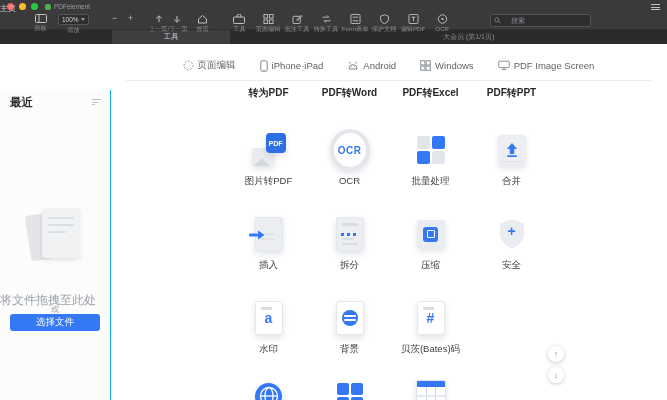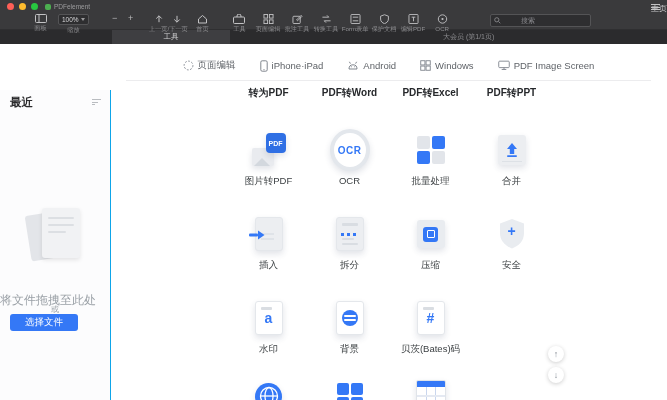--- a/index.html
+++ b/index.html
@@ -6,37 +6,37 @@
   #app{position:relative;width:667px;height:400px;background:#fff;overflow:hidden;
        font-family:"Liberation Sans","DejaVu Sans",sans-serif;-webkit-font-smoothing:antialiased;}
   
   .titlebar{position:absolute;left:0;top:0;width:667px;height:13px;background:#3a3a3c;z-index:30;}
   .lights{position:absolute;left:7px;top:3px;display:flex;gap:5px;}
   .light{width:7px;height:7px;border-radius:50%;}
   .l-red{background:#ff5f57}.l-yellow{background:#febc2e}.l-green{background:#28c840}
   .appid{position:absolute;left:45px;top:3px;display:flex;align-items:center;gap:3px;}
   .appdot{width:6px;height:6px;border-radius:2px;background:#4caf50;}
   .appname{font-size:6.5px;color:#9c9c9e;}
-  .win-title{position:absolute;left:0;right:0;top:2.5px;text-align:right;font-size:8px;color:#c7c7c9;}
+  .win-title{position:absolute;left:0;right:0;top:2.5px;text-align:left;font-size:8px;color:#c7c7c9;}
   .menu-icon{position:absolute;right:7px;top:4px;width:9px;}
   .menu-icon div{height:1px;background:#c2c2c4;margin-bottom:1.5px;}
   
   .toolbar{position:absolute;left:0;top:13px;width:667px;height:16px;background:#3a3a3c;z-index:29;}
   .tbi{position:absolute;display:flex;flex-direction:column;align-items:center;cursor:pointer;}
   .tbi svg{display:block;}
   .tbl{font-size:6.5px;color:#8e8e91;margin-top:1px;white-space:nowrap;transform:scale(.95);}
   .zoombox{display:flex;align-items:center;gap:2px;background:#2e2e30;border:1px solid #545456;
            border-radius:2px;height:9px;padding:0 3px;color:#d6d6d8;font-size:6.5px;}
   .caret{width:0;height:0;border-left:2.5px solid transparent;border-right:2.5px solid transparent;
          border-top:3px solid #9a9a9c;}
   .pm{color:#b9b9bb;font-size:9px;line-height:9px;}
   .tb-right{position:absolute;left:225px;top:1px;display:flex;gap:1px;}
   .tb-right .tbi{position:static;width:28px;}
   .searchbox{position:absolute;left:490px;top:1px;width:93px;height:11px;background:#2e2e30;
-             border:1px solid #545456;border-radius:2px;display:flex;align-items:center;padding:0 3px;gap:18px;}
+             border:1px solid #545456;border-radius:2px;display:flex;align-items:center;padding:0 3px;gap:8px;}
   .searchbox input{flex:1;background:transparent;border:none;outline:none;color:#ddd;font-size:7px;
                    font-family:"Liberation Sans",sans-serif;min-width:0;}
   .searchbox input::placeholder{color:#8a8a8e;}
   
   .tabstrip{position:absolute;left:0;top:29px;width:667px;height:14px;background:#2b2b2d;
             border-top:1px solid #2f2f31;z-index:28;}
   .doc-tab{position:absolute;left:112px;top:0;width:118px;height:14px;background:#3e3e41;
            display:flex;align-items:center;justify-content:center;font-size:7.5px;color:#d2d2d4;cursor:pointer;}
   .strip-right{position:absolute;left:443px;top:0;height:14px;display:flex;align-items:center;
                font-size:7px;color:#8d8d90;}
@@ -50,21 +50,21 @@
   .sb-sort div{height:1px;background:#b9bcc0;margin-bottom:1.5px;}
   .sb-sort div:nth-child(1){width:9px}.sb-sort div:nth-child(2){width:6px}.sb-sort div:nth-child(3){width:3px}
   .illus{position:absolute;left:50%;top:115px;transform:translateX(-50%);width:58px;height:60px;}
   .sheet-back{position:absolute;left:2px;top:8px;width:36px;height:46px;background:#e3e5e9;
               border-radius:3px;transform:rotate(-9deg);}
   .sheet-front{position:absolute;left:16px;top:3px;width:38px;height:50px;background:#f1f2f4;
                border-radius:3px;box-shadow:0 2px 4px rgba(0,0,0,.10);}
   .sheet-front i{position:absolute;left:6px;right:6px;height:2px;background:#dcdfe3;border-radius:1px;}
   .drop-hint{position:absolute;left:0;width:110px;top:202px;text-align:left;font-size:12px;color:#9aa0a6;}
   .or-text{position:absolute;left:0;width:110px;top:214px;text-align:center;font-size:8px;color:#9aa0a6;}
-  .choose-btn{position:absolute;left:10px;top:224px;width:68px;height:17px;background:#3478f6;border:none;
+  .choose-btn{position:absolute;left:10px;top:224px;width:90px;height:17px;background:#3478f6;border:none;
               border-radius:3px;color:#fff;font-size:9.5px;display:flex;align-items:center;justify-content:center;
               cursor:pointer;font-family:"Liberation Sans",sans-serif;}
   
   .main{position:absolute;left:110px;top:0;width:557px;height:357px;}
   .plat-tabs{position:absolute;left:0;top:16px;width:557px;display:flex;justify-content:center;gap:24px;}
   .plat-tab{display:flex;align-items:center;gap:4px;font-size:9.5px;color:#5f6368;cursor:pointer;white-space:nowrap;}
   .divider{position:absolute;left:16px;right:16px;top:37px;height:1px;background:#ececee;}
   .grid-row{position:absolute;left:118px;width:324px;display:grid;grid-template-columns:repeat(4,1fr);}
   .hdr-row{top:43px;}
   .hdr{font-size:10px;font-weight:bold;color:#26282b;text-align:center;white-space:nowrap;}

